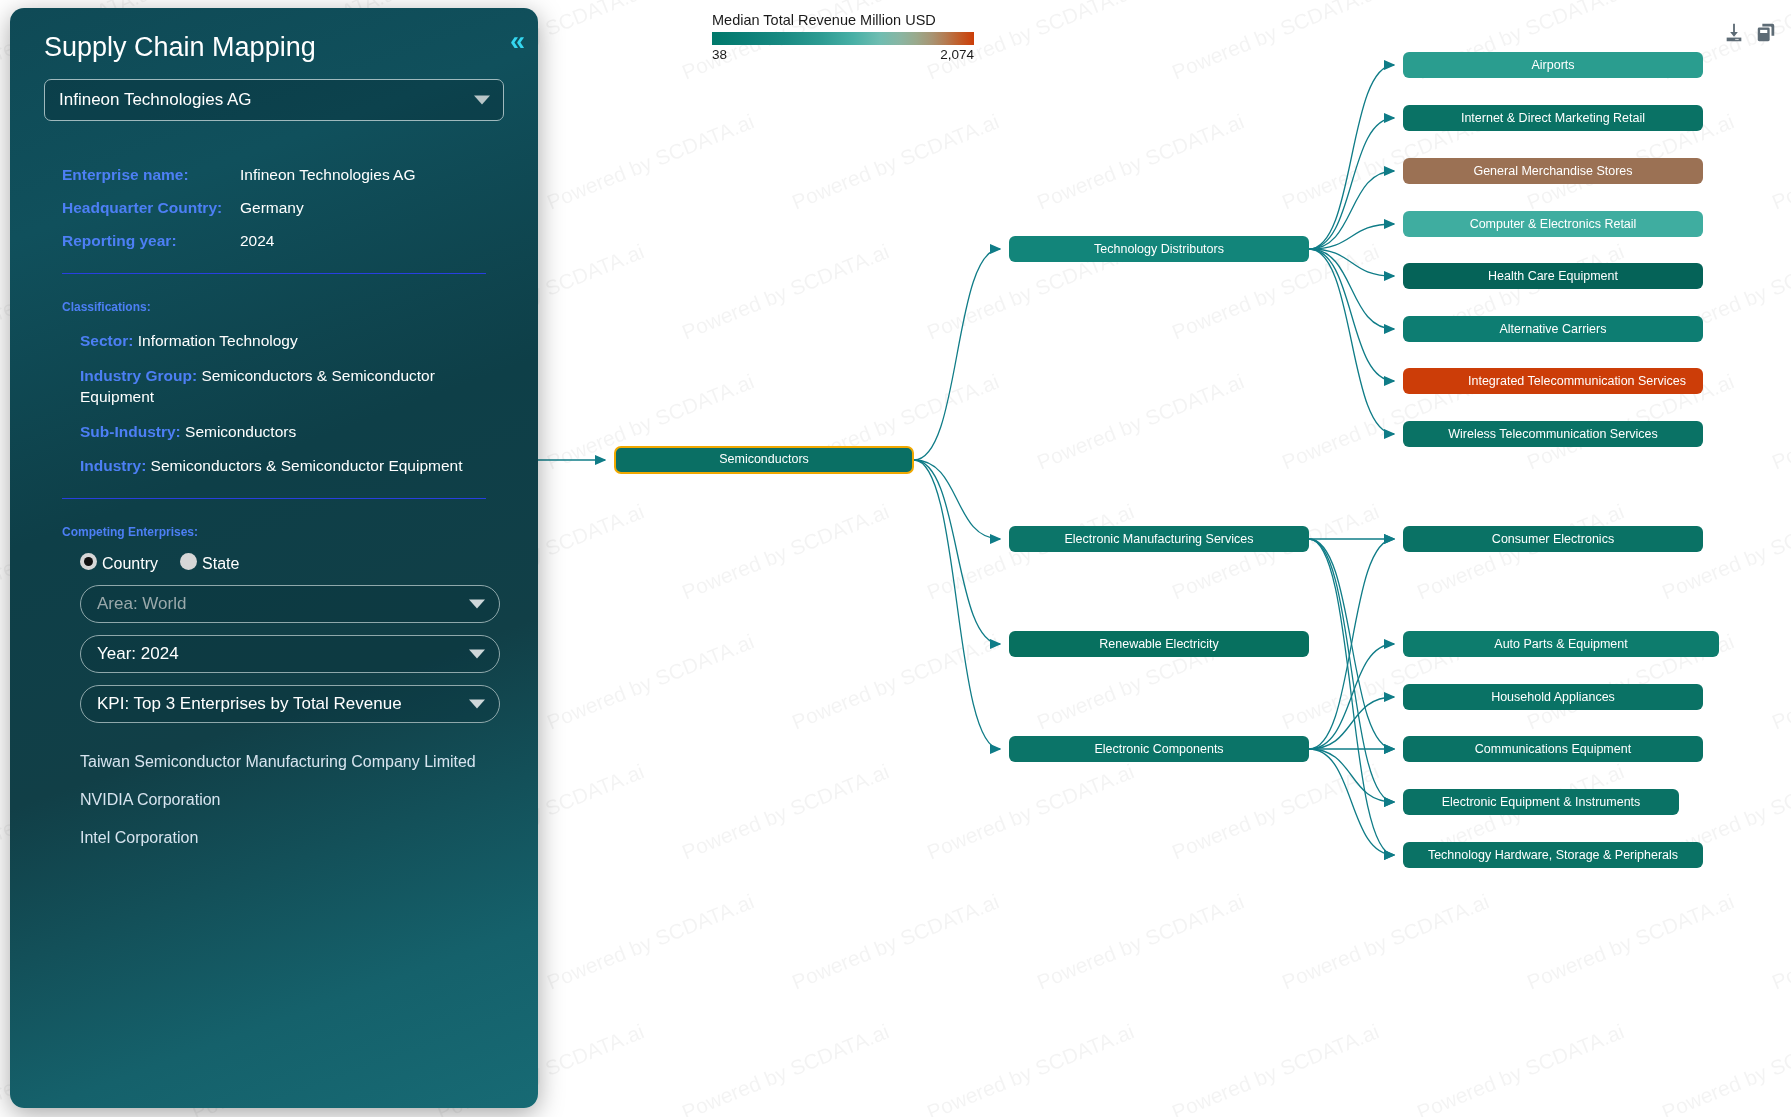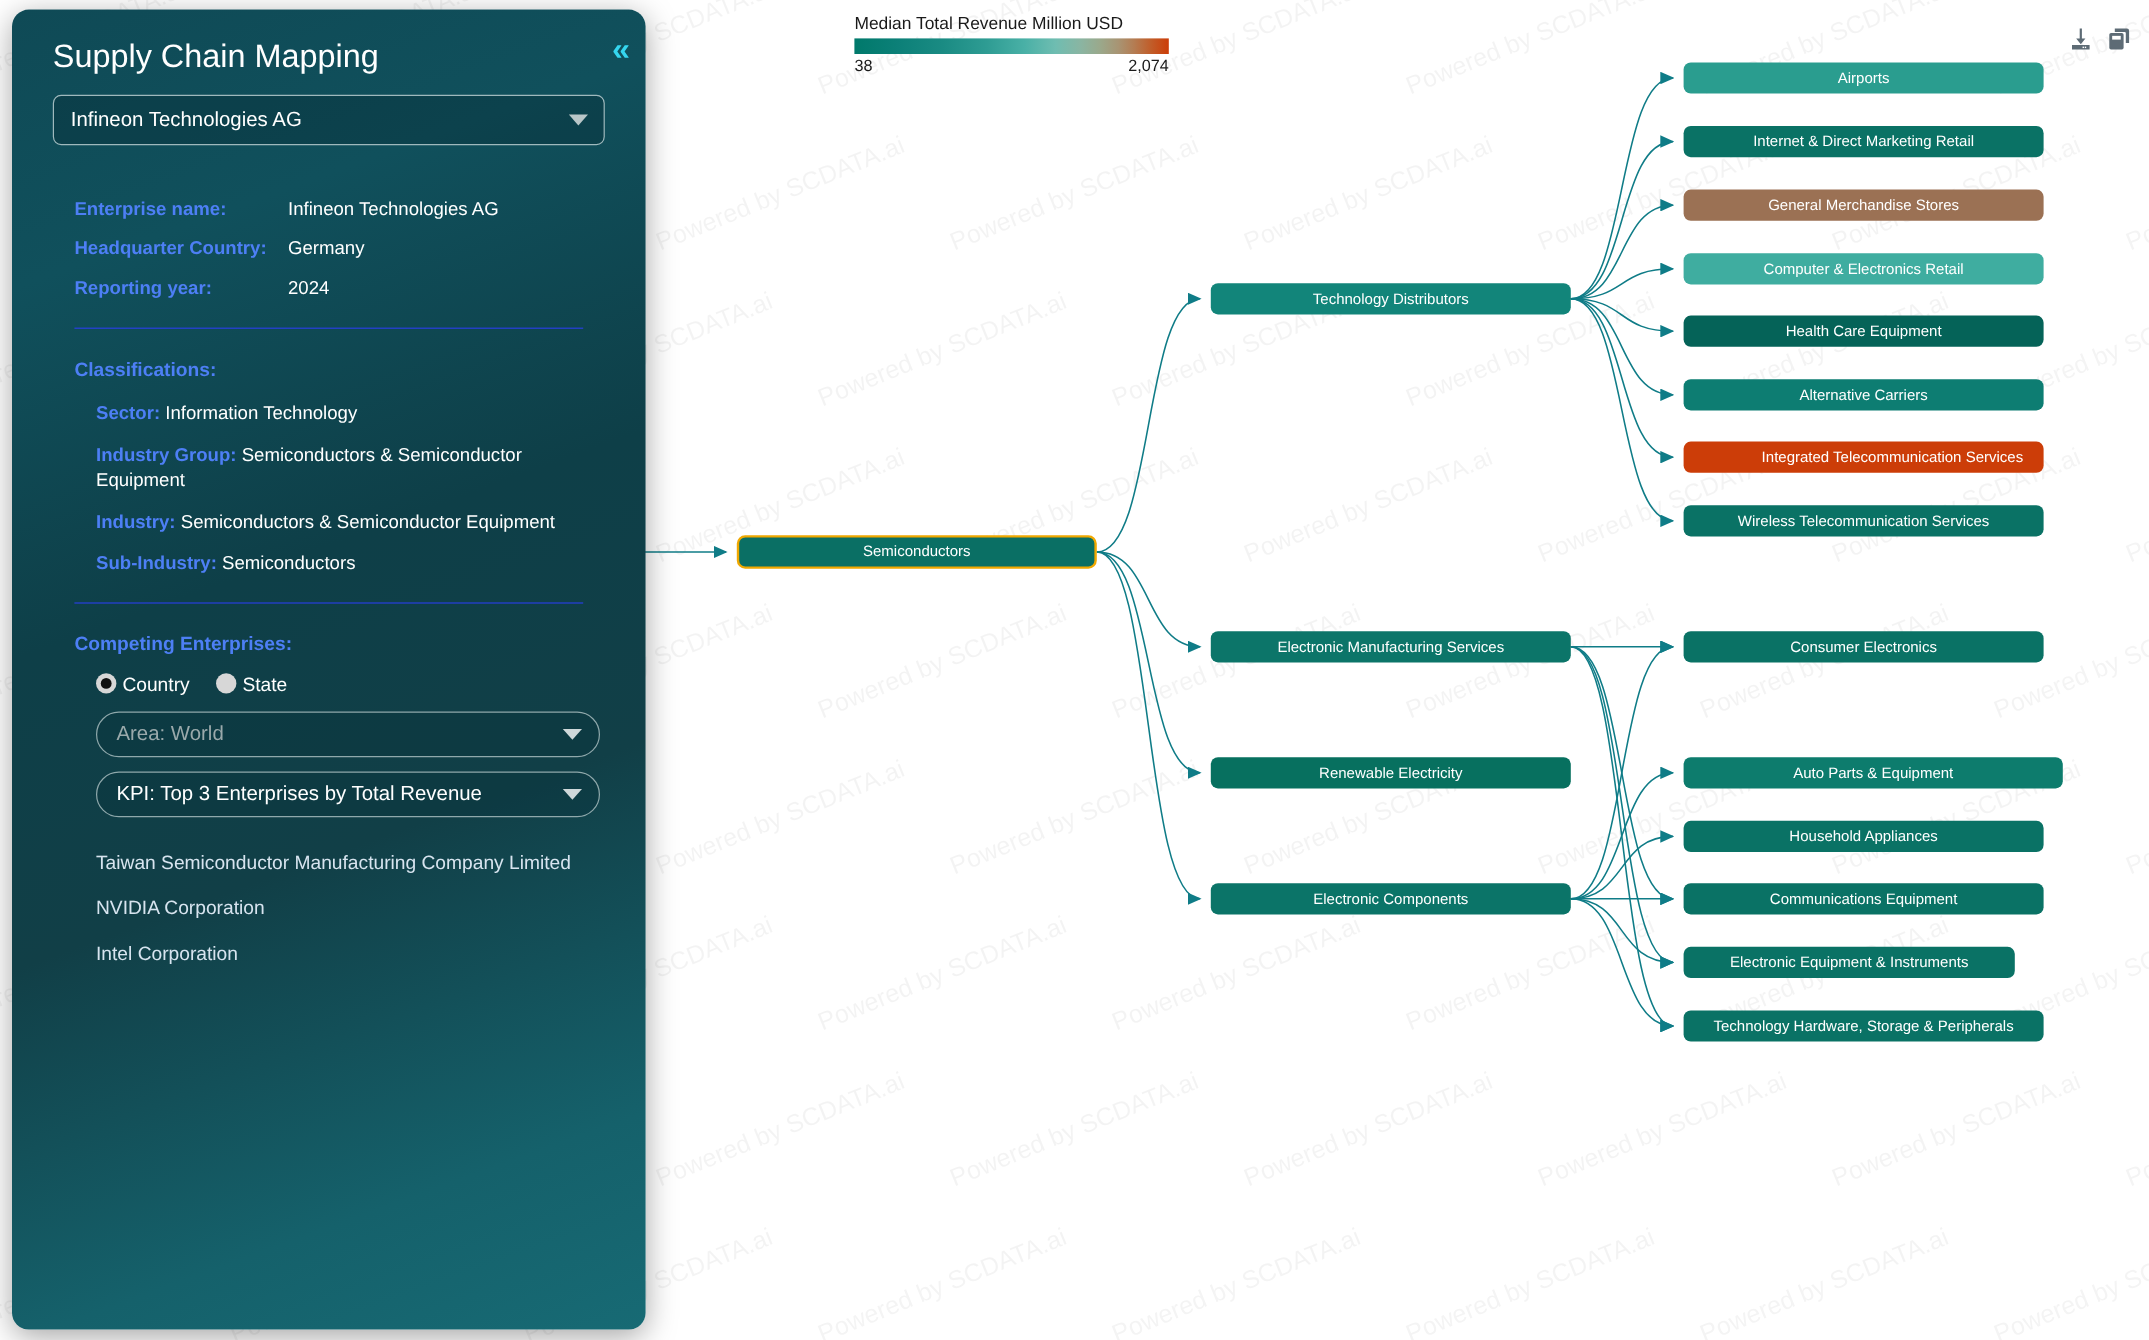--- a/index.html
+++ b/index.html
@@ -113,21 +113,21 @@
     grid-template-columns: 168px 1fr;
     row-gap: 13px;
     column-gap: 10px;
     align-items: start;
   }
   .info-key { color: #4d7ff5; font-weight: bold; font-size: 15.5px; line-height: 1.3; }
   .info-val { color: #ffffff; font-size: 15.5px; line-height: 1.3; }
 
   .divider { height: 1px; background: #2b3ff0; margin: 22px 30px 0 30px; opacity: .9; }
 
-  .section-title { color: #4d7ff5; font-weight: bold; font-size: 16px; margin: 26px 0 0 30px; }
+  .section-title { color: #4d7ff5; font-weight: bold; font-size: 12px; margin: 26px 0 0 30px; }
 
   .class-list { margin: 16px 0 0 48px; }
   .class-row { font-size: 15.5px; color: #ffffff; line-height: 1.38; margin-bottom: 13px; max-width: 430px; }
   .class-row b { color: #4d7ff5; font-weight: bold; }
 
   .radio-row { display: flex; align-items: flex-end; gap: 22px; margin: 14px 0 0 48px; }
   .radio-item { display: flex; align-items: flex-end; gap: 5px; cursor: pointer; }
   .radio {
     width: 17px; height: 17px; border-radius: 50%;
     background: #d7d7d7; display: inline-block; position: relative;
@@ -343,22 +343,22 @@
           <div class="info-key">Reporting year:</div>
           <div class="info-val">2024</div>
         </div>
 
       <div class="divider"></div>
 
       <div class="section-title">Classifications:</div>
       <div class="class-list" id="class-list">
           <div class="class-row"><b>Sector:</b><span> Information Technology</span></div>
           <div class="class-row"><b>Industry Group:</b><span> Semiconductors &amp; Semiconductor Equipment</span></div>
+          <div class="class-row"><b>Sub-Industry:</b><span> Semiconductors</span></div>
           <div class="class-row"><b>Industry:</b><span> Semiconductors &amp; Semiconductor Equipment</span></div>
-          <div class="class-row"><b>Sub-Industry:</b><span> Semiconductors</span></div>
         </div>
 
       <div class="divider"></div>
 
       <div class="section-title">Competing Enterprises:</div>
 
       <div class="radio-row" id="radio-row">
           <div class="radio-item">
             <span class="radio checked"></span>
             <span class="radio-label">Country</span>
@@ -367,20 +367,24 @@
             <span class="radio"></span>
             <span class="radio-label">State</span>
           </div>
         </div>
 
       <div class="pill placeholder">
         <span>Area: World</span>
         <span class="caret"></span>
       </div>
       <div class="pill">
+        <span>Year: 2024</span>
+        <span class="caret"></span>
+      </div>
+      <div class="pill">
         <span>KPI: Top 3 Enterprises by Total Revenue</span>
         <span class="caret"></span>
       </div>
 
       <div class="enterprise-list" id="enterprise-list">
           <div class="enterprise-item">Taiwan Semiconductor Manufacturing Company Limited</div>
           <div class="enterprise-item">NVIDIA Corporation</div>
           <div class="enterprise-item">Intel Corporation</div>
         </div>
 

